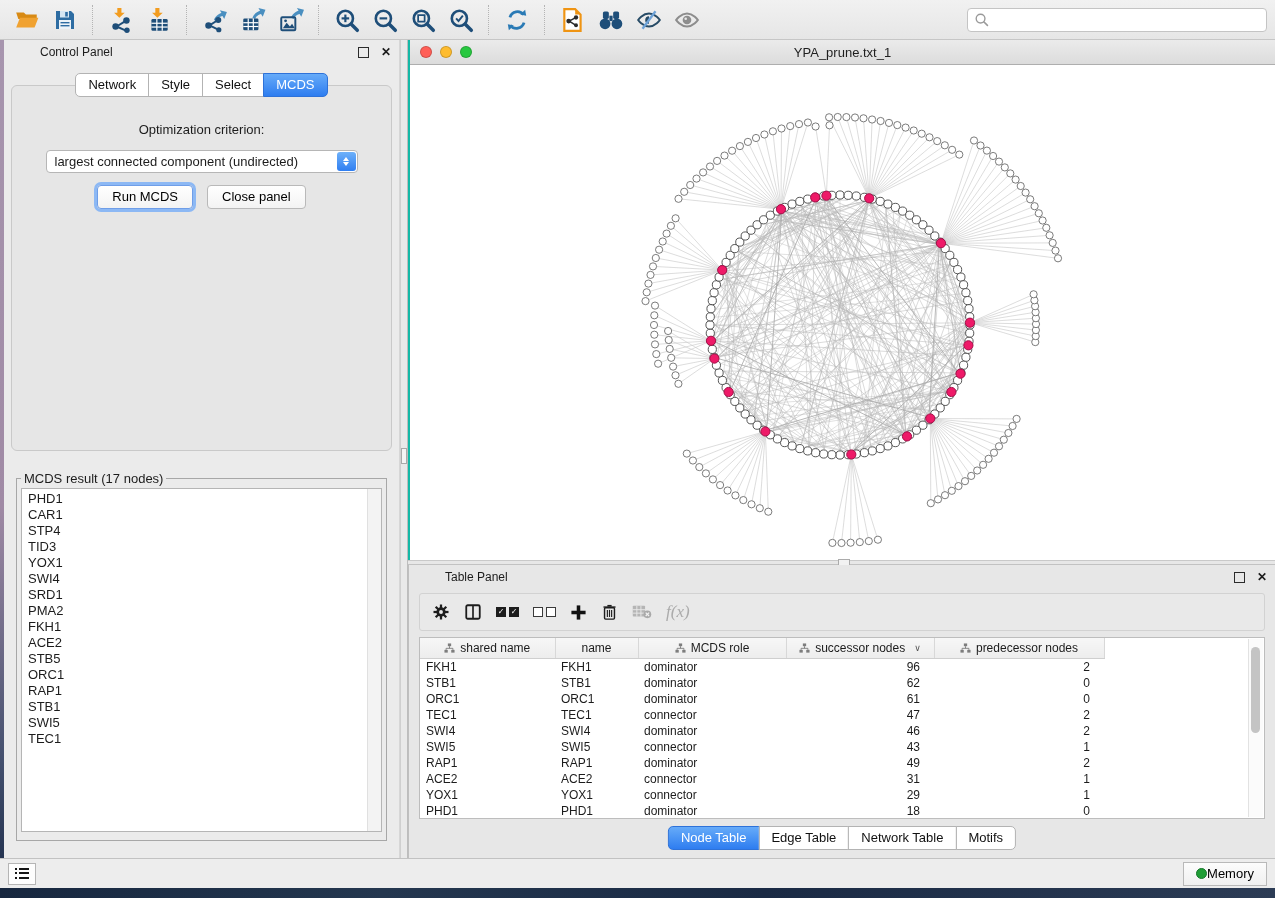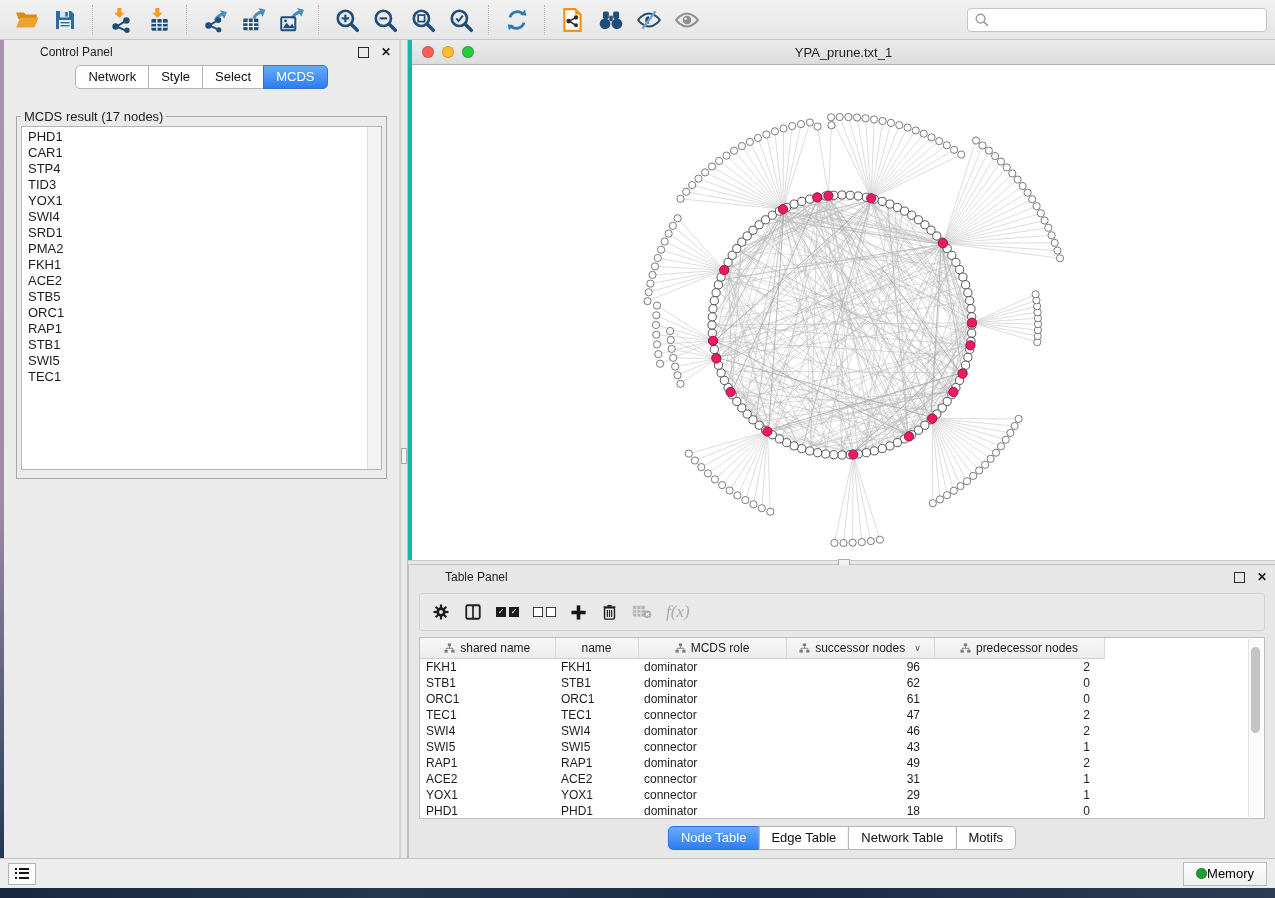--- a/index.html
+++ b/index.html
@@ -43,21 +43,21 @@
   .close-icon{font-size:12px;font-weight:bold;color:#1b1b1b;line-height:1;}
   .titlebar-btn{background:none;border:none;padding:0;display:flex;align-items:center;}
 
   .seg-tabs{display:flex;justify-content:center;}
   .seg-tab{background:#fff;border:1px solid #b3b3b3;padding:3px 12px 4px;font-size:13px;margin-left:-1px;
     color:#111;}
   .seg-tab:first-child{border-radius:5px 0 0 5px;margin-left:0;}
   .seg-tab:last-child{border-radius:0 5px 5px 0;}
   .seg-tab.selected{background:linear-gradient(#66abf9,#2e7df0);border-color:#2e72d9;color:#fff;}
 
-  #cp-tabs{margin-top:1px;position:relative;z-index:2;}
+  #cp-tabs{margin-top:9px;position:relative;z-index:2;}
   #cp-content{margin:-12px 7px 0;height:366px;background:#e6e6e6;border:1px solid #c9c9c9;
     border-radius:6px;padding-top:12px;box-sizing:border-box;}
   #opt-label{text-align:center;font-size:13px;margin-top:24px;}
   #criterion-select{margin:13px auto 0;width:312px;height:23px;background:#fff;border:1px solid #b6b6b6;
     border-radius:4px;display:flex;align-items:center;font-size:13px;box-sizing:border-box;}
   #criterion-select .value{flex:1;padding:0 8px;white-space:nowrap;}
   .stepper{width:19px;height:19px;margin-right:1px;border-radius:3px;background:linear-gradient(#6eb1fa,#2f7ef1);
     display:flex;flex-direction:column;align-items:center;justify-content:center;gap:1px;}
   .stepper i{width:0;height:0;border-left:3.5px solid transparent;border-right:3.5px solid transparent;}
   .stepper .up{border-bottom:4px solid #fff;}
@@ -69,21 +69,21 @@
 
   #mcds-fieldset{margin:20px 12px 12px;border:1px solid #a7a7a7;padding:2px 4px 4px;height:370px;box-sizing:border-box;}
   #mcds-fieldset legend{font-size:13px;padding:0 3px;}
   #mcds-list{background:#fff;border:1px solid #b5b5b5;height:344px;overflow:hidden;position:relative;
     padding:2px 0 0 6px;box-sizing:border-box;}
   #mcds-list .track{position:absolute;right:0;top:0;width:13px;height:100%;background:#f3f3f3;border-left:1px solid #e0e0e0;}
   .mcds-item{font-size:13px;line-height:16px;}
 
   
   #network-window{left:408px;top:40px;width:867px;height:520px;background:#fff;box-sizing:border-box;
-    border-left:4px solid #14b8a6;}
+    border-left:2px solid #14b8a6;}
   #net-titlebar{height:24px;background:linear-gradient(#ebebeb,#dcdcdc);border-bottom:1px solid #aeaeae;
     display:flex;align-items:center;position:relative;}
   .traffic{display:flex;gap:8px;margin-left:10px;}
   .light{width:12px;height:12px;border-radius:50%;box-sizing:border-box;border:1px solid rgba(0,0,0,.18);}
   .light.red{background:#ff5f57;} .light.yellow{background:#febc2e;} .light.green{background:#28c840;}
   #net-title{position:absolute;left:0;right:0;text-align:center;font-size:13px;color:#1f1f1f;}
   #net-canvas{width:867px;height:495px;display:block;background:#fff;}
 
   
   #table-panel{left:408px;top:565px;width:867px;height:293px;background:#e7e7e7;box-sizing:border-box;
@@ -298,20 +298,34 @@
       </button>
     <button class="titlebar-btn">
         <span class="close-icon">✕</span>
       </button>
   </div>
   <div id="cp-tabs" class="seg-tabs">
     <button class="seg-tab">Network</button>
     <button class="seg-tab">Style</button>
     <button class="seg-tab">Select</button>
     <button class="seg-tab selected">MCDS</button>
+  </div>
+  <div id="cp-content">
+    <div id="opt-label">Optimization criterion:</div>
+    <div id="criterion-select">
+      <span class="value">largest connected component (undirected)</span>
+      <span class="stepper">
+          <i class="up"></i>
+          <i class="dn"></i>
+        </span>
+    </div>
+    <div id="cp-buttons">
+      <button class="mac-btn focused">Run MCDS</button>
+      <button class="mac-btn">Close panel</button>
+    </div>
   </div>
   <fieldset id="mcds-fieldset">
     <legend>MCDS result (17 nodes)</legend>
     <div id="mcds-list">
       <div class="track"></div>
     <div class="mcds-item">PHD1</div>
         <div class="mcds-item">CAR1</div>
         <div class="mcds-item">STP4</div>
         <div class="mcds-item">TID3</div>
         <div class="mcds-item">YOX1</div>

